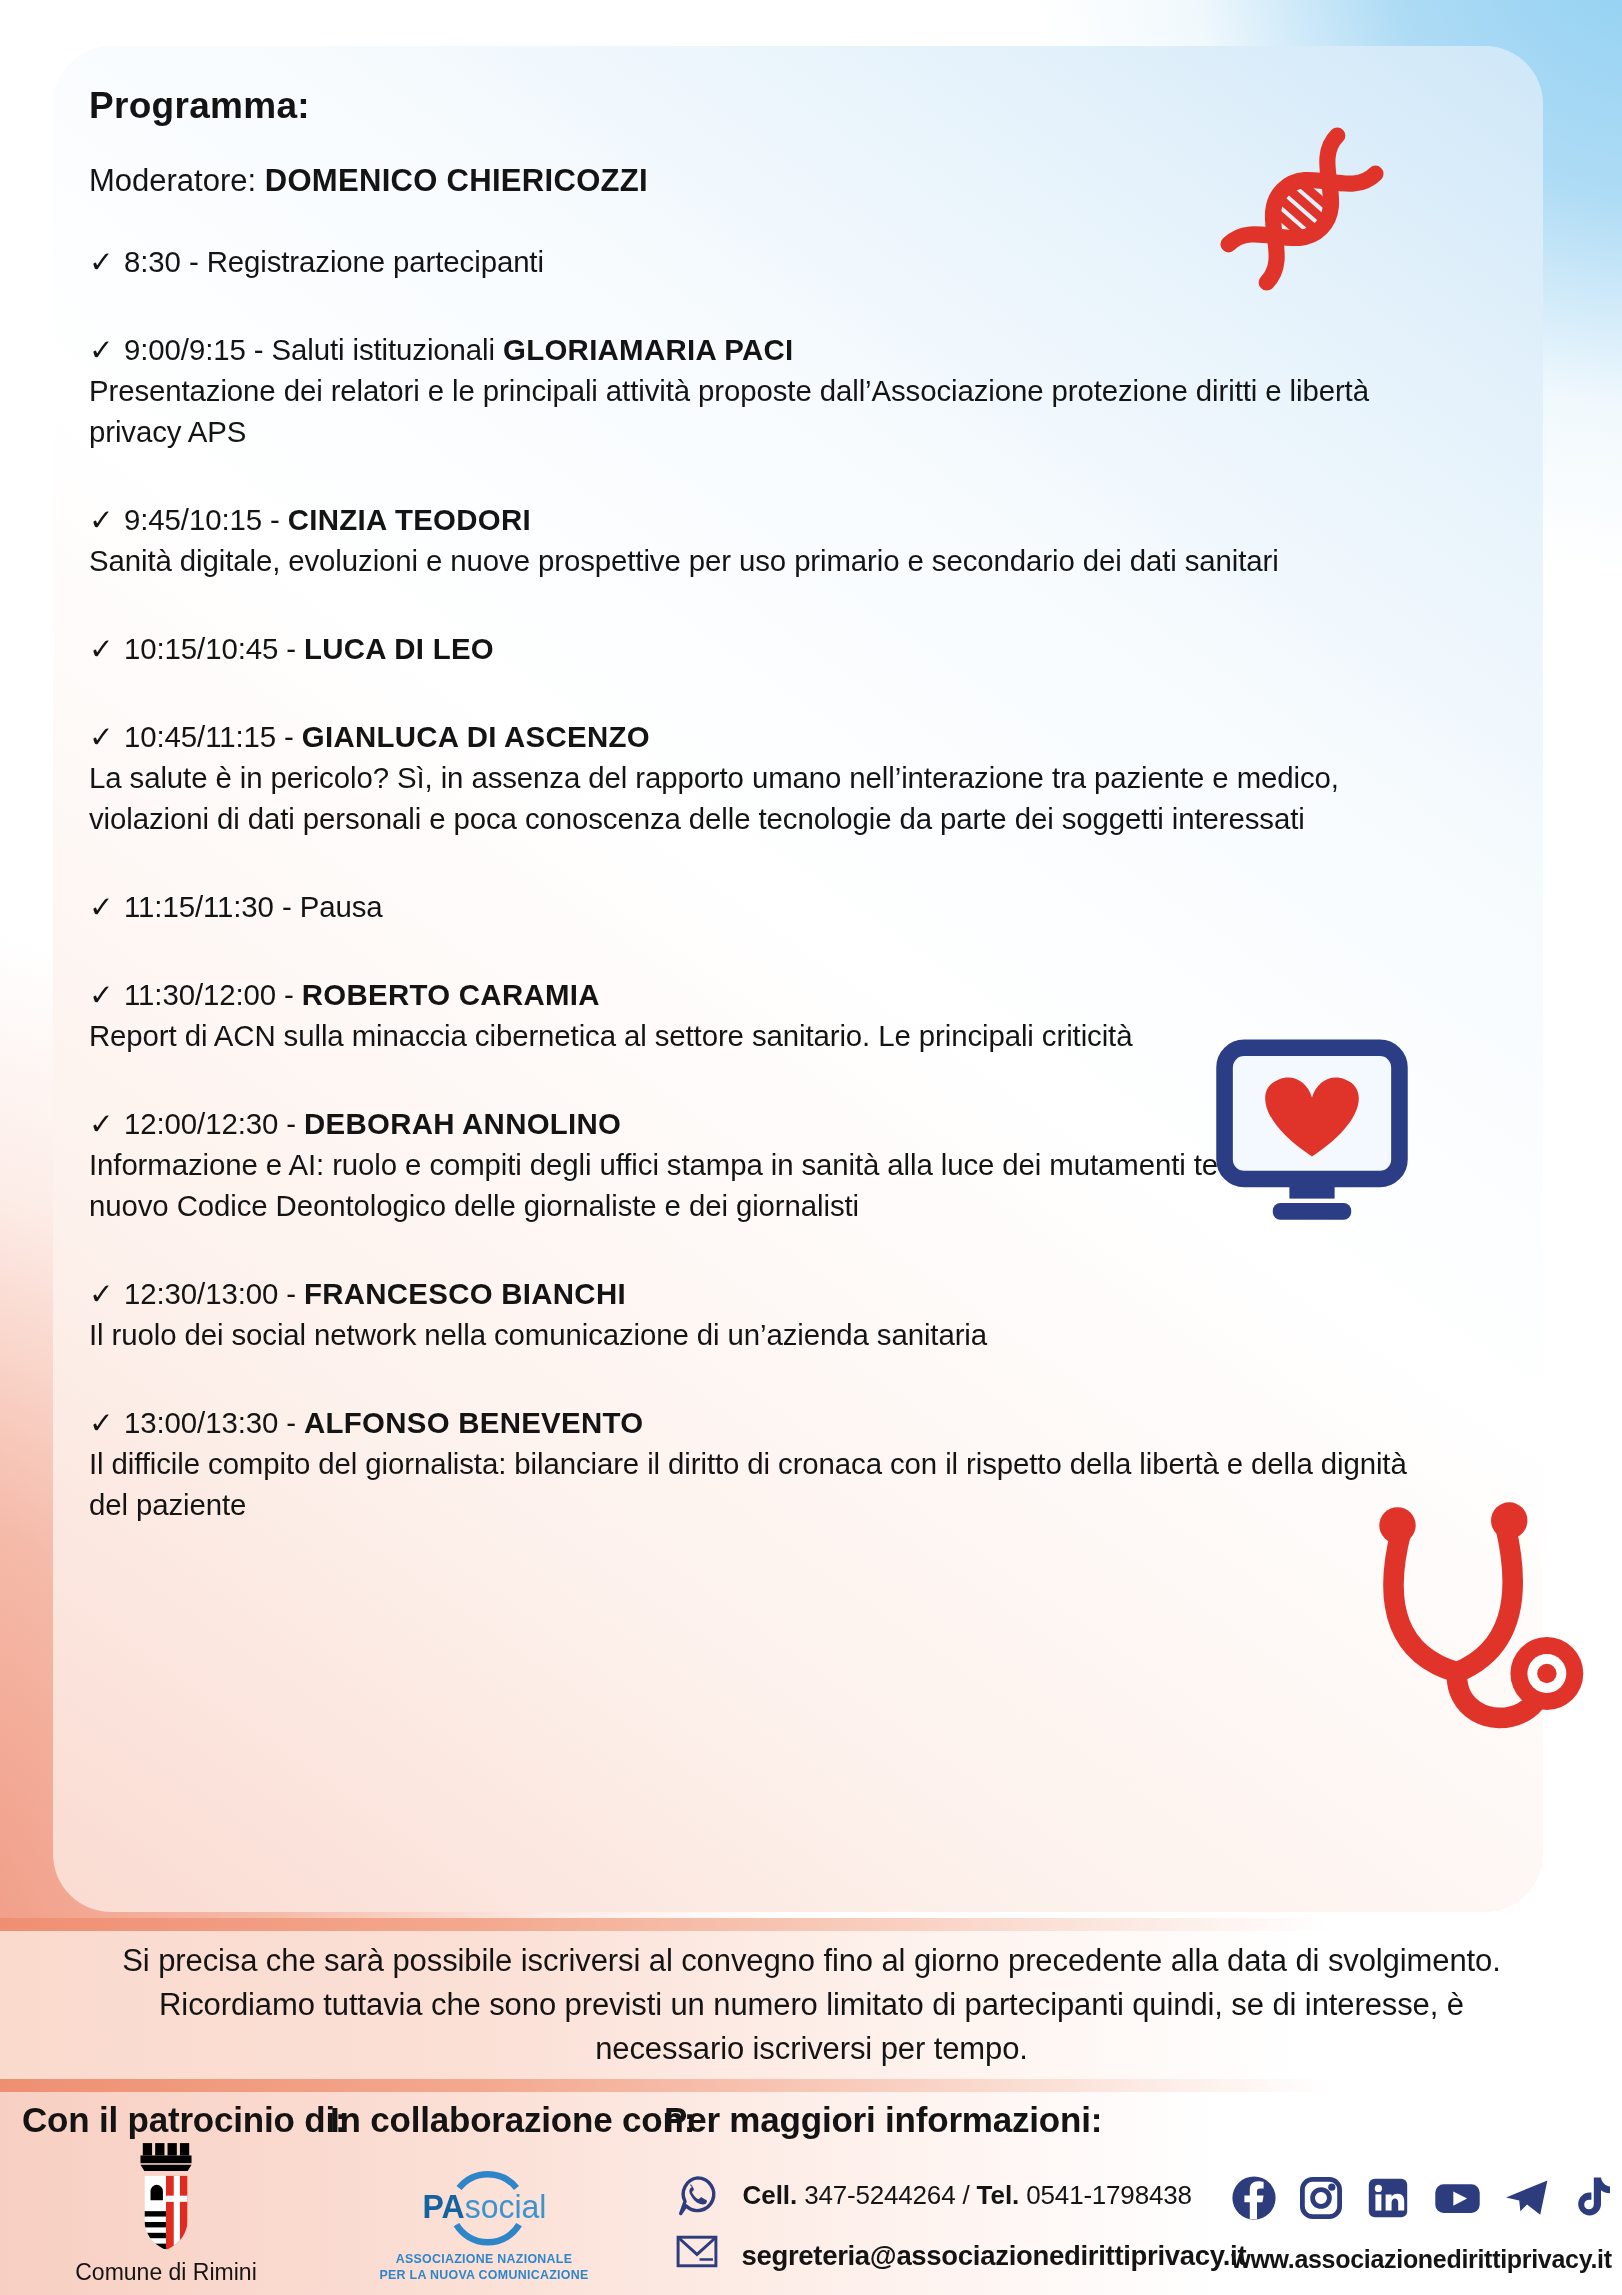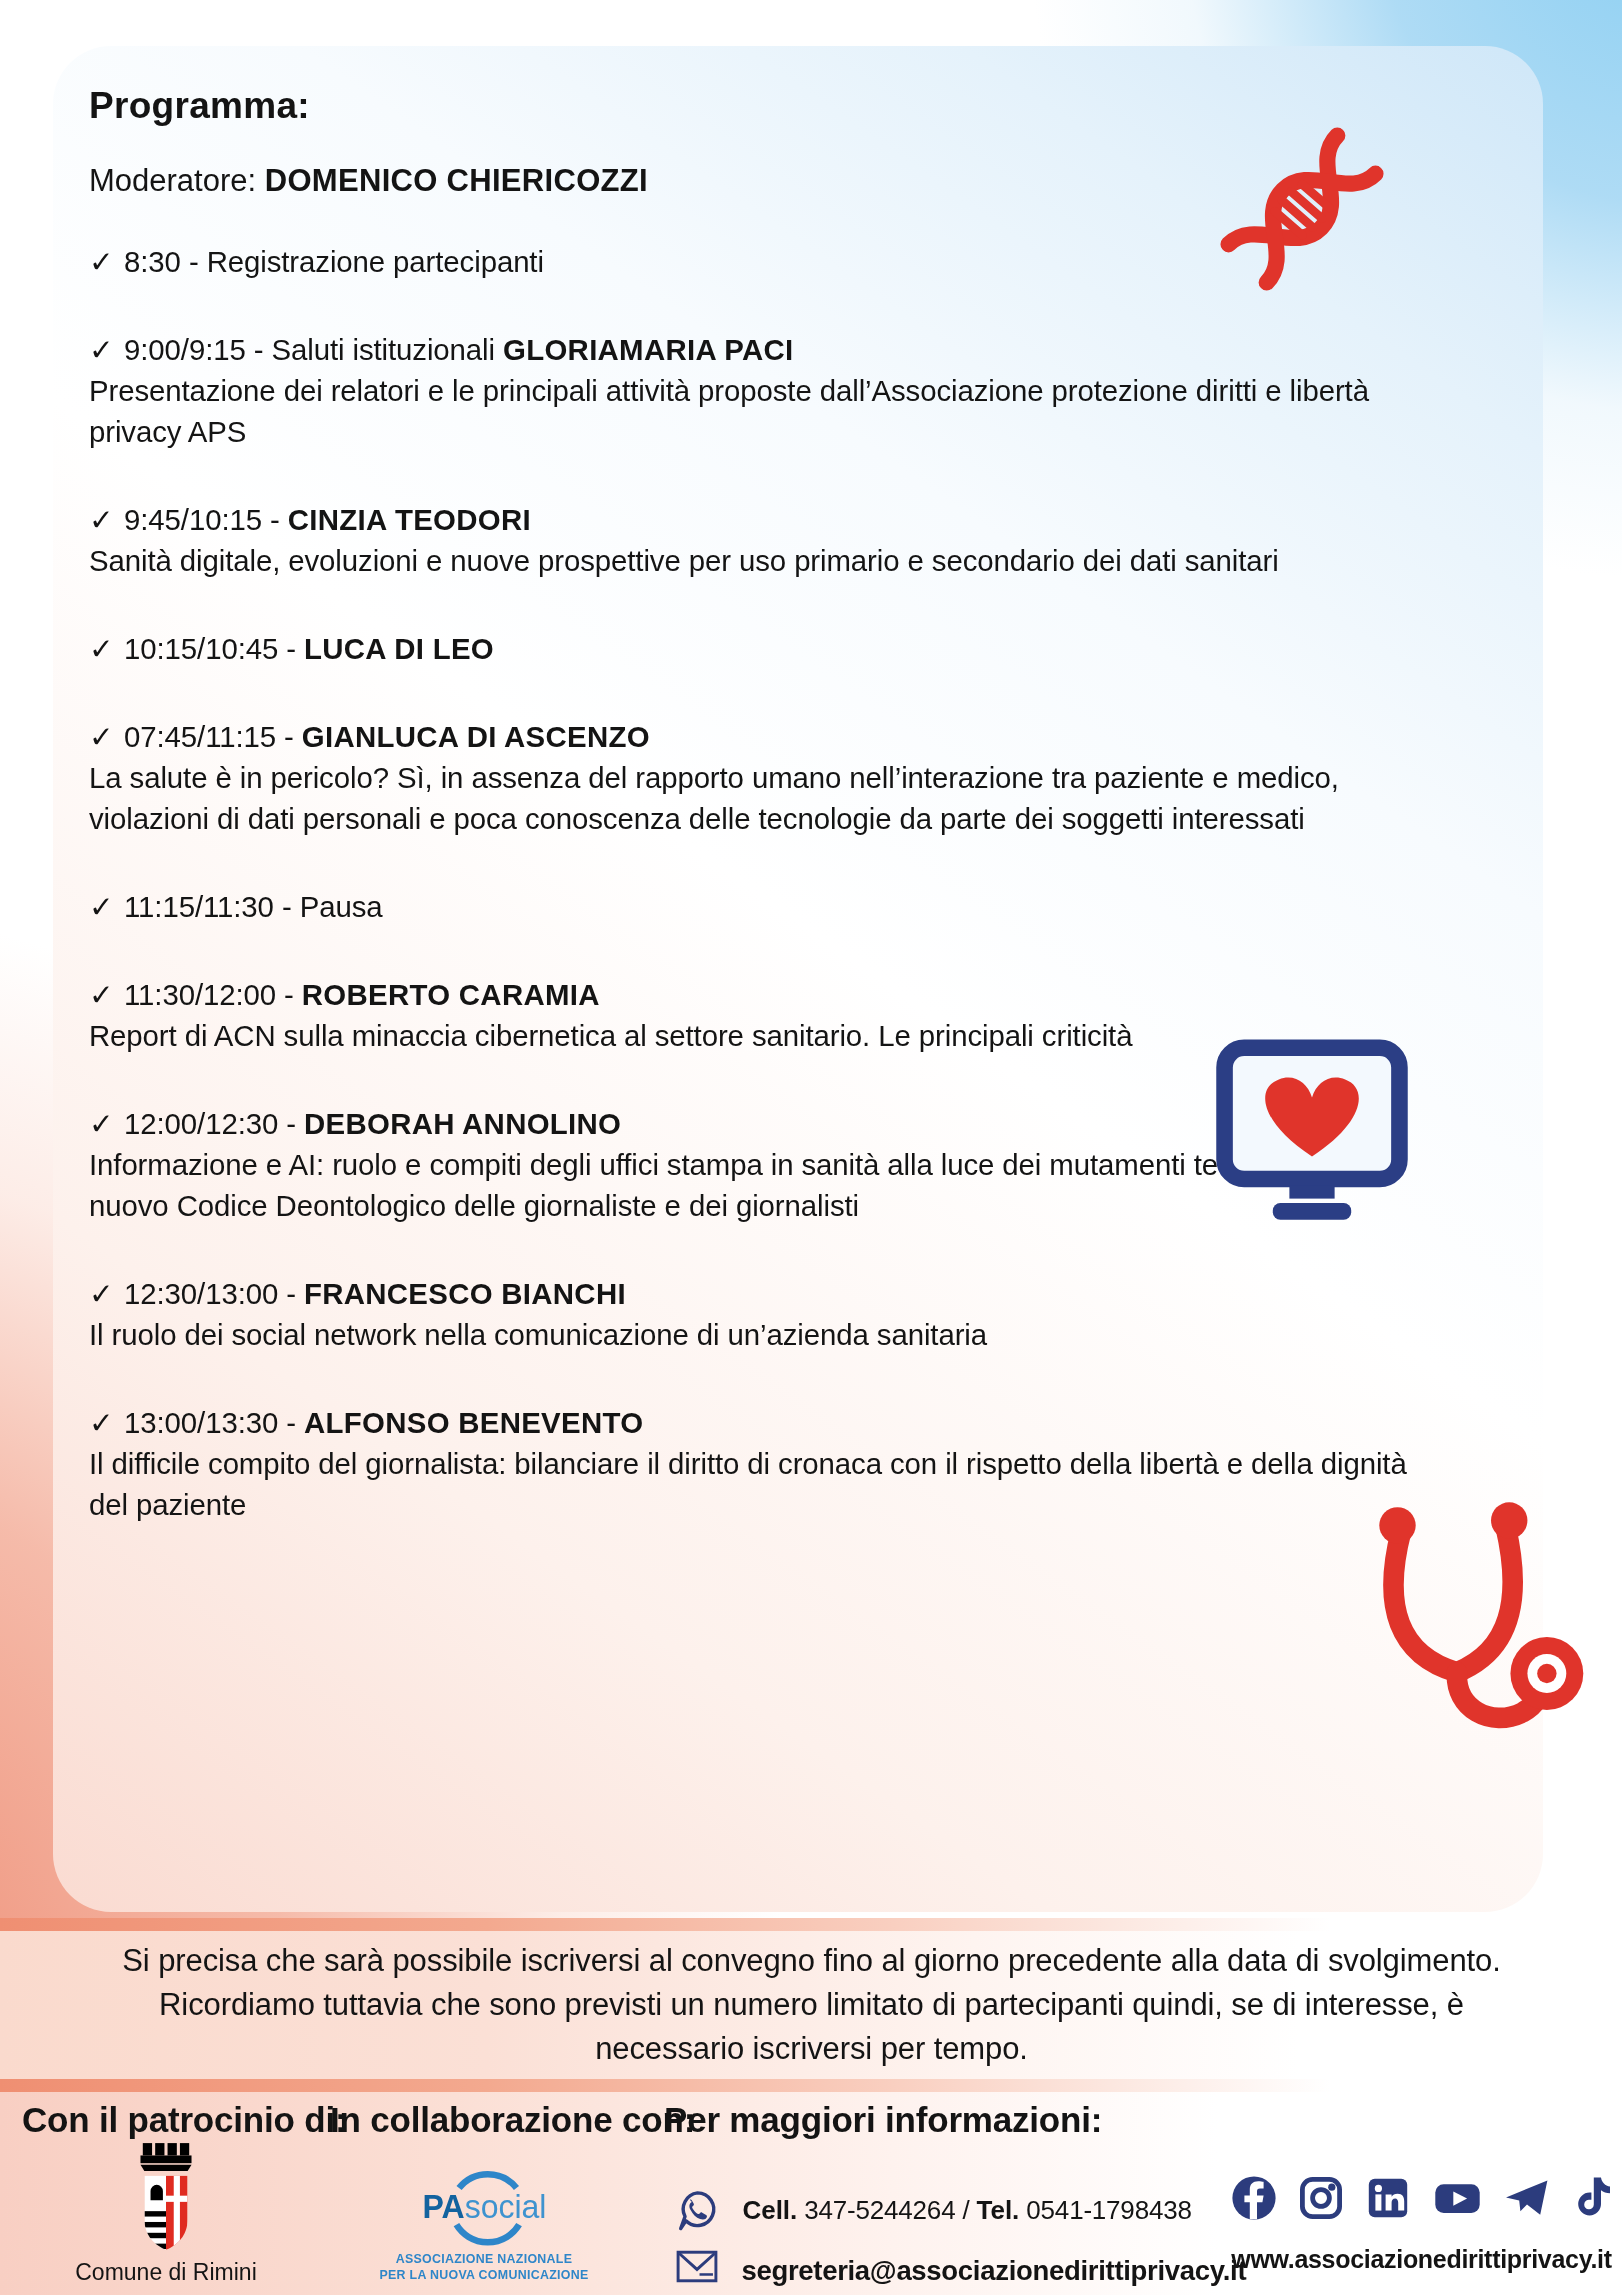--- a/index.html
+++ b/index.html
@@ -57,21 +57,21 @@
   }
   .f-label{font-weight:bold;font-size:35px;letter-spacing:-0.2px;white-space:nowrap;}
   .col-patronage{position:absolute;left:22px;top:7.9px;width:288px;text-align:center;}
   .col-patronage .f-label{text-align:left;}
   .rimini-caption{font-size:23px;margin-top:1.3px;}
   .col-collab{position:absolute;left:330px;top:7.9px;width:308px;text-align:center;}
   .col-collab .f-label{text-align:left;}
   .pasocial-captions{color:#2e86c9;font-weight:bold;font-size:12.4px;line-height:15.7px;letter-spacing:0.3px;margin-top:2.6px;}
   .col-info{position:absolute;left:664px;top:7.9px;width:550px;}
   .info-row{display:flex;align-items:center;margin-left:11.8px;}
-  .info-row1{margin-top:49px;}
+  .info-row1{margin-top:34px;}
   .info-row2{margin-top:14.4px;}
   .info-ico{width:43px;display:flex;justify-content:center;}
   .info-text{font-size:26px;margin-left:23.6px;letter-spacing:-0.2px;white-space:nowrap;}
   .info-text b{letter-spacing:0;}
   .email-text{font-size:27.5px;font-weight:bold;margin-left:23.6px;letter-spacing:-0.3px;white-space:nowrap;margin-top:9px;}
   .col-web{position:absolute;left:1230px;top:0;width:383px;}
   .social-row{margin-top:82px;display:flex;justify-content:space-between;align-items:center;}
   .website{margin-top:21px;font-size:25px;font-weight:bold;letter-spacing:-0.3px;text-align:center;white-space:nowrap;}
 </style>
 </head>
@@ -94,21 +94,21 @@
         <div class="item-desc">Presentazione dei relatori e le principali attività proposte dall’Associazione protezione diritti e libertà privacy APS</div>
       </div>
       <div class="item">
         <div class="item-line"><span class="check">✓</span><span>9:45/10:15 - </span><b>CINZIA TEODORI</b></div>
         <div class="item-desc">Sanità digitale, evoluzioni e nuove prospettive per uso primario e secondario dei dati sanitari</div>
       </div>
       <div class="item">
         <div class="item-line"><span class="check">✓</span><span>10:15/10:45 - </span><b>LUCA DI LEO</b></div>
       </div>
       <div class="item">
-        <div class="item-line"><span class="check">✓</span><span>07:45/11:15 - </span><b>GIANLUCA DI ASCENZO</b></div>
+        <div class="item-line"><span class="check">✓</span><span>10:45/11:15 - </span><b>GIANLUCA DI ASCENZO</b></div>
         <div class="item-desc">La salute è in pericolo? Sì, in assenza del rapporto umano nell’interazione tra paziente e medico, violazioni di dati personali e poca conoscenza delle tecnologie da parte dei soggetti interessati</div>
       </div>
       <div class="item">
         <div class="item-line"><span class="check">✓</span><span>11:15/11:30 - Pausa</span><b></b></div>
         <div class="item-desc"></div>
       </div>
       <div class="item">
         <div class="item-line"><span class="check">✓</span><span>11:30/12:00 - </span><b>ROBERTO CARAMIA</b></div>
         <div class="item-desc">Report di ACN sulla minaccia cibernetica al settore sanitario. Le principali criticità</div>
       </div>

